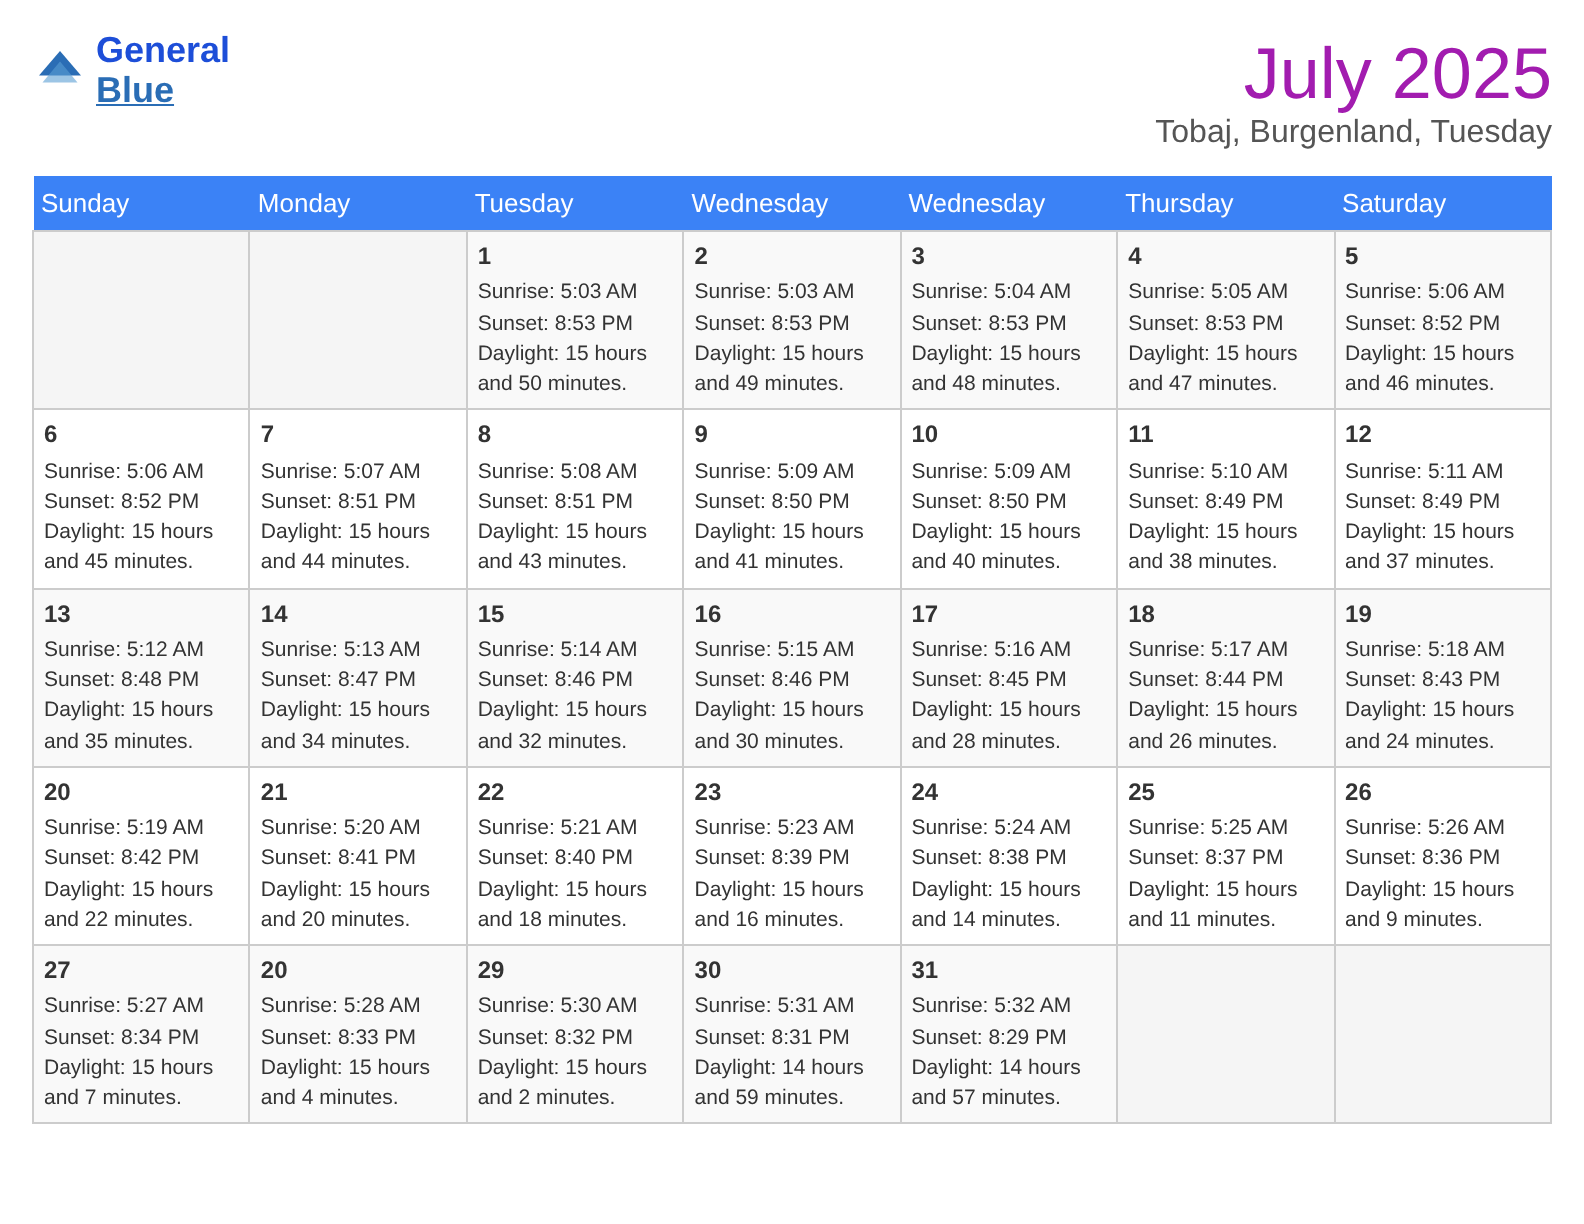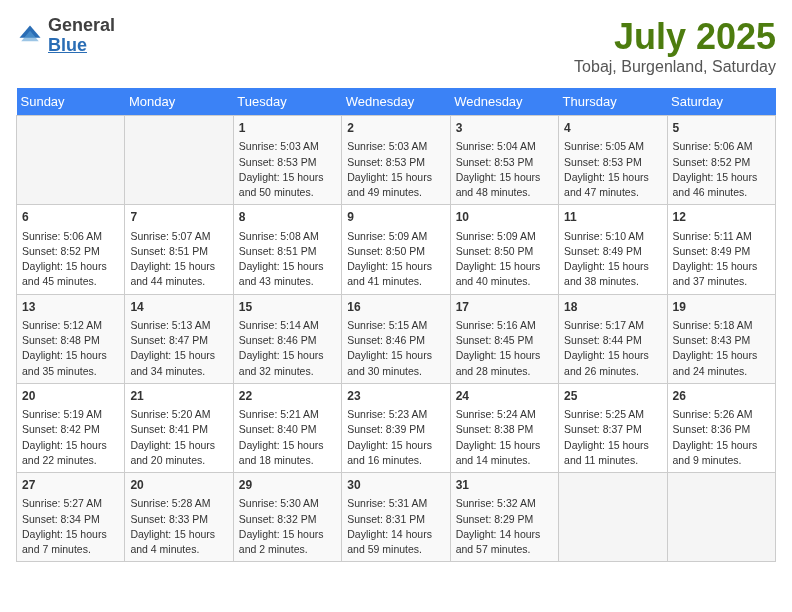--- a/index.html
+++ b/index.html
@@ -22,39 +22,39 @@
       gap: 4px;
     }
     .logo-text {
       display: flex;
       flex-direction: column;
       line-height: 1.1;
     }
     .logo-general {
       font-size: 18px;
       font-weight: bold;
-      color: #404040;
+      color: #1d4ed8;
     }
     .logo-blue {
       font-size: 18px;
       font-weight: bold;
       color: #2a6db5;
       text-decoration: underline;
     }
     .logo-icon {
       width: 28px;
       height: 28px;
     }
     .title-block {
       text-align: right;
     }
     .main-title {
       font-size: 36px;
-      font-weight: bold;
-      color: #4d7c0f;
+      font-weight: normal;
+      color: #a21caf;
     }
     .sub-title {
       font-size: 16px;
       color: #555;
     }
     table {
       width: 100%;
       border-collapse: collapse;
       font-size: 11px;
     }
@@ -104,21 +104,21 @@
       <polygon points="16,4 28,18 4,18" fill="#2a6db5"></polygon>
       <polygon points="16,10 26,22 6,22" fill="#5a9fd4" opacity="0.6"></polygon>
     </svg>
     <div class="logo-text">
       <span class="logo-general">General</span>
       <span class="logo-blue">Blue</span>
     </div>
   </div>
   <div class="title-block">
     <div class="main-title">July 2025</div>
-    <div class="sub-title">Tobaj, Burgenland, Saturday</div>
+    <div class="sub-title">Tobaj, Burgenland, Tuesday</div>
   </div>
 </div>
 
 <table>
   <thead>
     <tr>
     <th>Sunday</th>
         <th>Monday</th>
         <th>Tuesday</th>
         <th>Wednesday</th>

